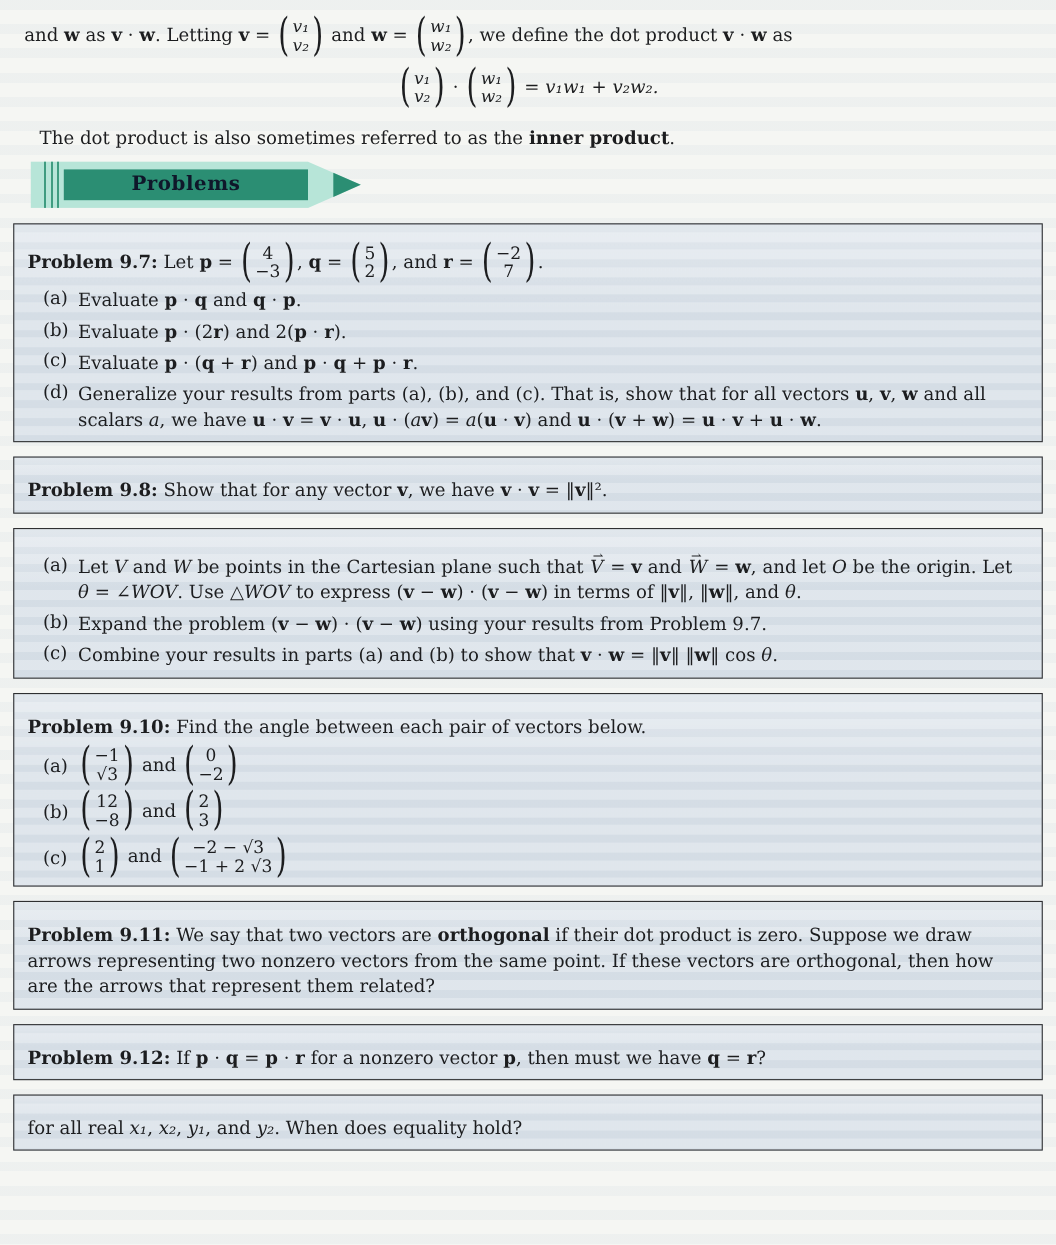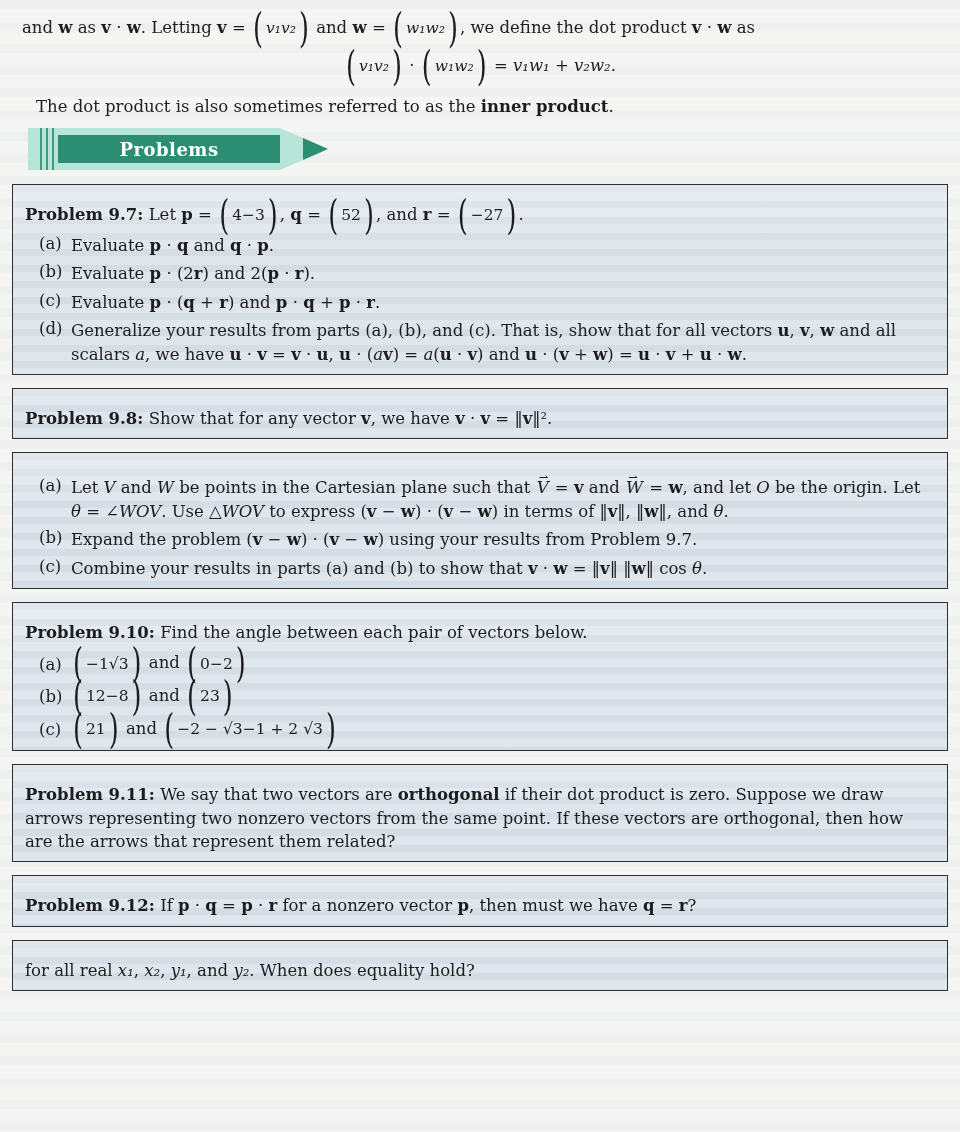--- a/index.html
+++ b/index.html
@@ -23,32 +23,32 @@
   .arr::after{content:"⇀";position:absolute;left:0.18em;top:-0.62em;font-size:0.7em;font-style:normal;}
 
   
   .vec{display:inline-flex;align-items:center;vertical-align:middle;margin:0 2px;}
   .vec::before{content:"(";}
   .vec::after{content:")";}
   .vec::before,.vec::after{
     font-size:1.55em;line-height:1;display:inline-block;
     transform:scaleY(1.62);transform-origin:center;font-weight:400;
   }
-  .vec .col{display:inline-flex;align-items:center;
+  .vec .col{display:inline-flex;flex-direction:column;align-items:center;
     padding:0 3px;line-height:1.12;font-size:0.94em;}
   .vec.it .col{font-style:italic;}
 
   
   .pencil{position:relative;height:46px;margin:8px 0 12px 25px;width:310px;}
   .p-body{position:absolute;left:3px;top:2px;width:252px;height:42px;background:#b7e5d8;}
   .p-stripes{position:absolute;left:13px;top:2px;width:18px;height:42px;
     background:repeating-linear-gradient(90deg, rgba(42,132,106,0.0) 0 2px, #3f9c80 2px 4px, rgba(42,132,106,0.0) 4px 6px);}
   .p-band{position:absolute;left:33px;top:9px;width:222px;height:28px;background:#2b8e73;
     display:flex;align-items:center;justify-content:center;}
-  .p-band span{color:#ffffff;font-weight:bold;font-size:18px;letter-spacing:0.5px;}
+  .p-band span{color:#0f172a;font-weight:bold;font-size:18px;letter-spacing:0.5px;}
   .p-tip{position:absolute;left:255px;top:2px;width:0;height:0;
     border-top:21px solid transparent;border-bottom:21px solid transparent;border-left:48px solid #b7e5d8;}
   .p-point{position:absolute;left:278px;top:12px;width:0;height:0;
     border-top:11px solid transparent;border-bottom:11px solid transparent;border-left:25px solid #2b8e73;}
 
   
   .pbox{
     margin:0 12px 13px 12px;
     border:1.6px solid #2e2f31;
     background:

